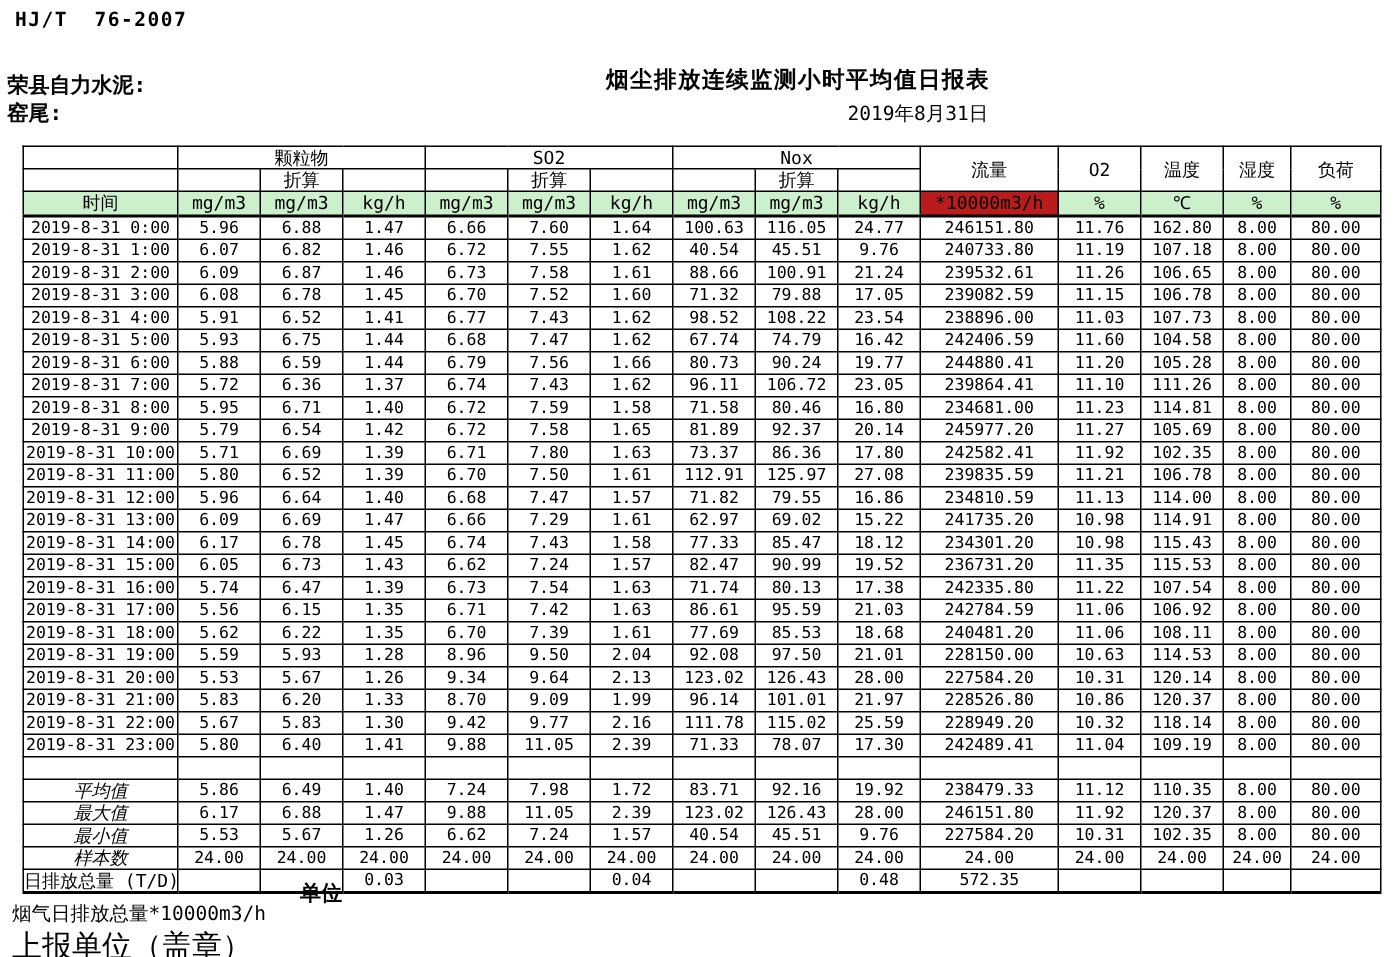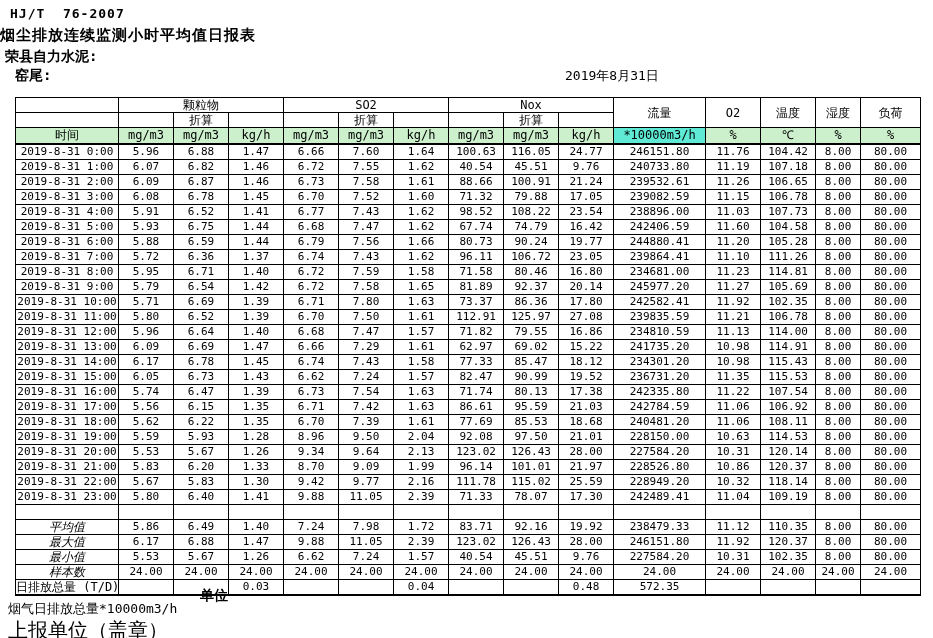--- a/index.html
+++ b/index.html
@@ -3,23 +3,23 @@
 <meta charset="utf-8">
 <style>
   html,body{margin:0;padding:0;}
   body{
     width:933px;height:638px;background:#ffffff;color:#000;
     font-family:"DejaVu Sans Mono","Liberation Sans",monospace;
     position:relative;overflow:hidden;
   }
   .abs{position:absolute;white-space:pre;}
   #std-label{left:10px;top:6px;font-size:13px;font-weight:bold;letter-spacing:1px;}
-  #page-title{left:0;top:26px;width:660px;text-align:left;font-size:15px;font-weight:bold;letter-spacing:1px;}
+  #page-title{left:0;top:44px;width:660px;text-align:right;font-size:15px;font-weight:bold;letter-spacing:1px;}
   #company-name{left:5px;top:48px;font-size:14px;font-weight:bold;}
-  #kiln-label{left:15px;top:67px;font-size:14px;font-weight:bold;}
+  #kiln-label{left:5px;top:67px;font-size:14px;font-weight:bold;}
   #report-date{left:565px;top:67px;font-size:13px;}
   #flue-note{left:8px;top:600px;font-size:13px;}
   #report-unit{left:8px;top:617px;font-size:20px;font-weight:normal;text-align:right;}
   #unit-word{left:200px;top:587px;font-size:14px;font-weight:bold;}
 
   table#report-table{
     position:absolute;left:15px;top:97px;
     border-collapse:collapse;table-layout:fixed;width:905px;
     font-size:11px;
   }
@@ -91,42 +91,42 @@
         <td style="background: rgb(204, 240, 204);">时间</td>
         <td style="background: rgb(204, 240, 204);">mg/m3</td>
         <td style="background: rgb(204, 240, 204);">mg/m3</td>
         <td style="background: rgb(204, 240, 204);">kg/h</td>
         <td style="background: rgb(204, 240, 204);">mg/m3</td>
         <td style="background: rgb(204, 240, 204);">mg/m3</td>
         <td style="background: rgb(204, 240, 204);">kg/h</td>
         <td style="background: rgb(204, 240, 204);">mg/m3</td>
         <td style="background: rgb(204, 240, 204);">mg/m3</td>
         <td style="background: rgb(204, 240, 204);">kg/h</td>
-        <td style="background: #5eead4;">*10000m3/h</td>
+        <td style="background: #b91c1c;">*10000m3/h</td>
         <td style="background: rgb(204, 240, 204);">%</td>
         <td style="background: rgb(204, 240, 204);">℃</td>
         <td style="background: rgb(204, 240, 204);">%</td>
         <td style="background: rgb(204, 240, 204);">%</td>
       </tr>
   </thead>
   <tbody id="tbody">
       <tr>
         <td class="time">2019-8-31 0:00</td>
         <td>5.96</td>
         <td>6.88</td>
         <td>1.47</td>
         <td>6.66</td>
         <td>7.60</td>
         <td>1.64</td>
         <td>100.63</td>
         <td>116.05</td>
         <td>24.77</td>
         <td class="flow">246151.80</td>
         <td>11.76</td>
-        <td>104.42</td>
+        <td>162.80</td>
         <td>8.00</td>
         <td>80.00</td>
       </tr>
       <tr>
         <td class="time">2019-8-31 1:00</td>
         <td>6.07</td>
         <td>6.82</td>
         <td>1.46</td>
         <td>6.72</td>
         <td>7.55</td>

